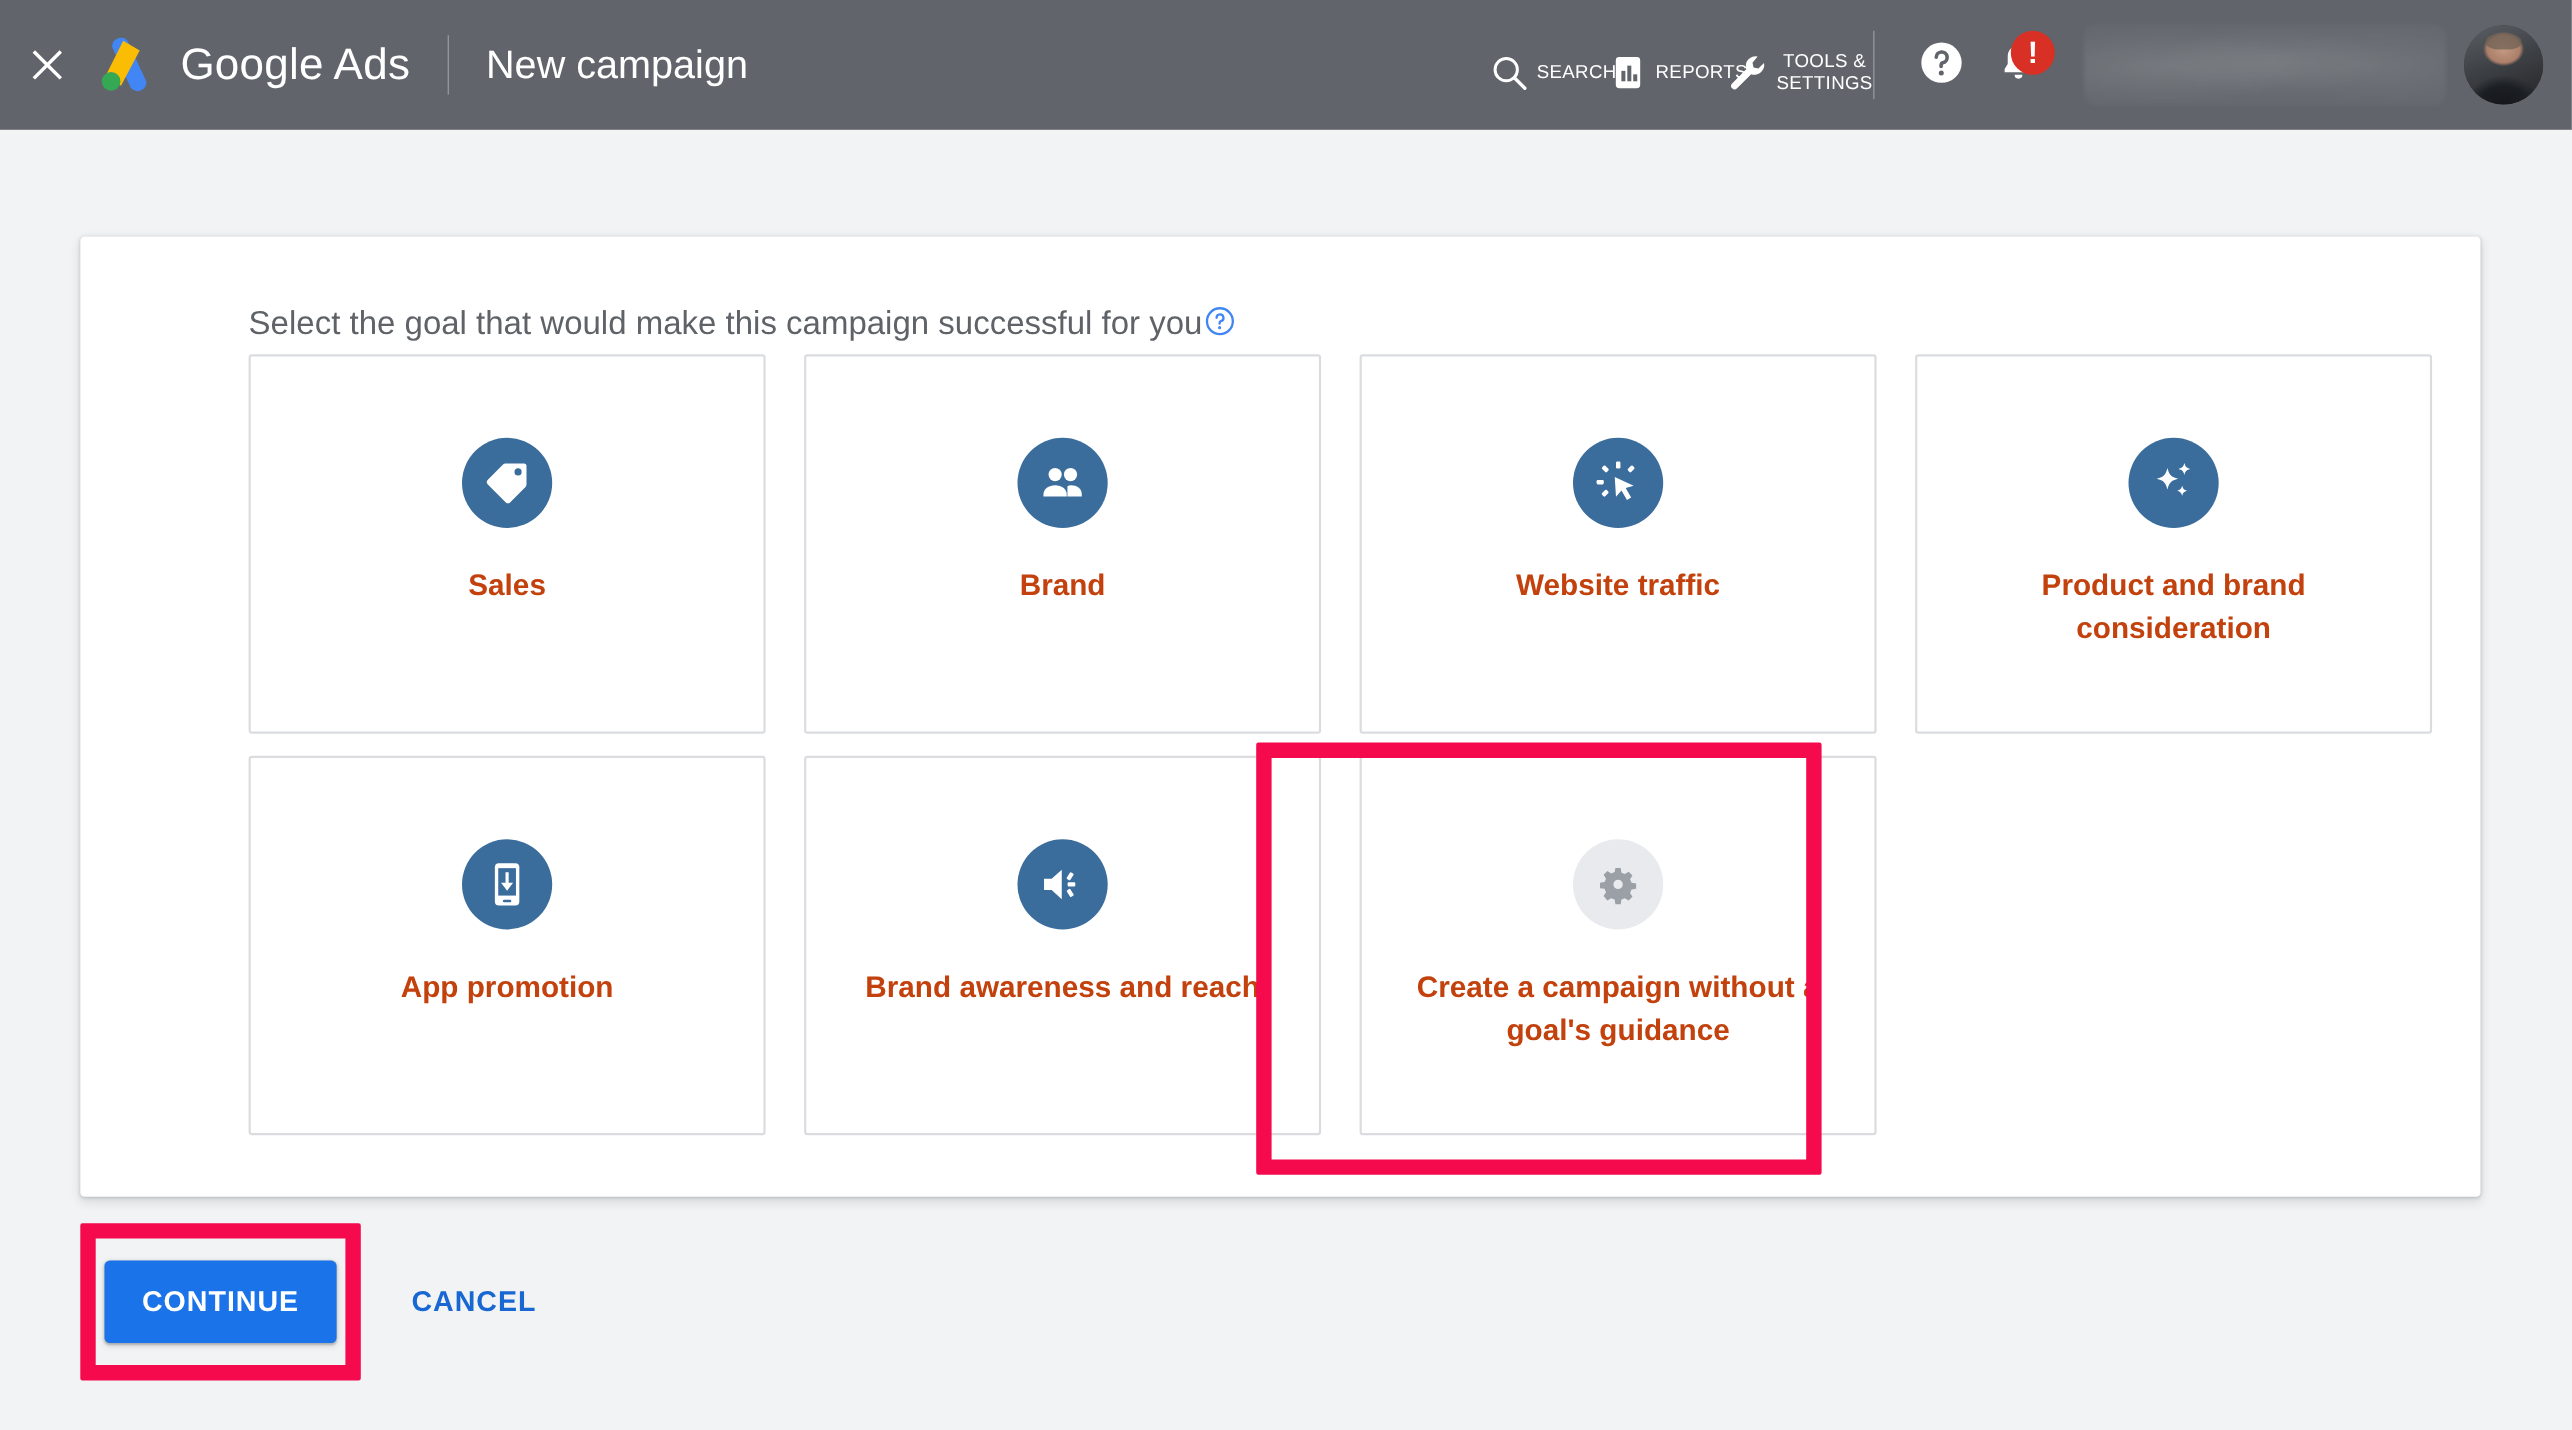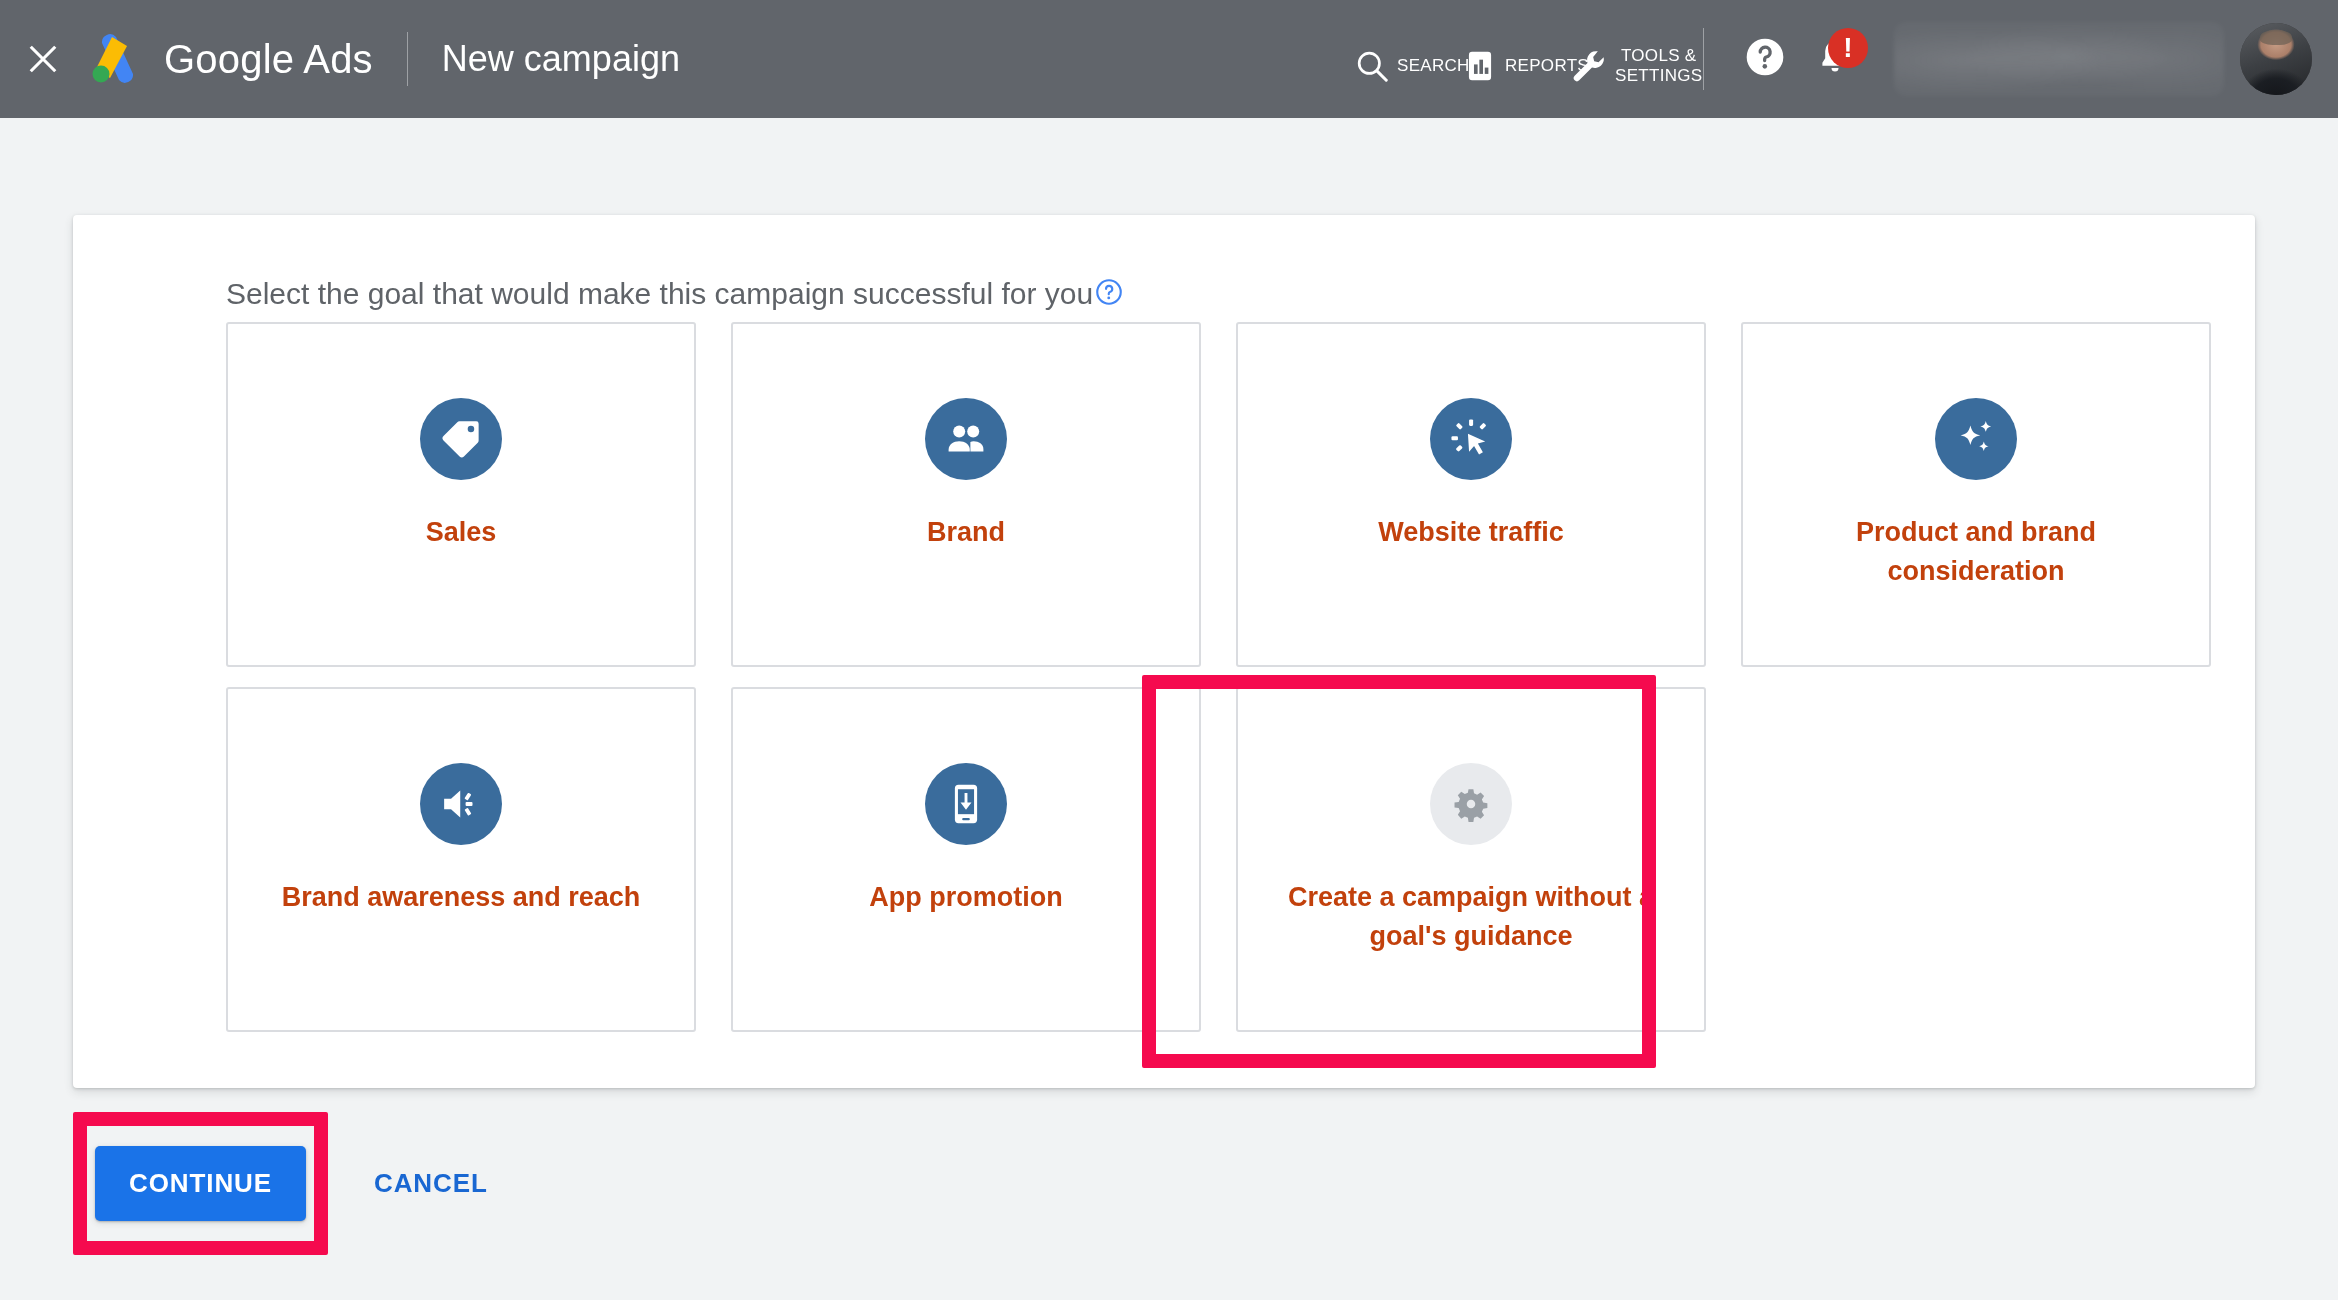--- a/index.html
+++ b/index.html
@@ -435,39 +435,39 @@
           <path d="M16.9 3.0c.5 1.8.9 2.2 2.7 2.7-1.8.5-2.2.9-2.7 2.7-.5-1.8-.9-2.2-2.7-2.7 1.8-.5 2.2-.9 2.7-2.7z" fill="#ffffff"></path>
           <path d="M15.9 13.2c.45 1.6.8 2.0 2.4 2.4-1.6.45-2.0.8-2.4 2.4-.45-1.6-.8-2.0-2.4-2.4 1.6-.45 2.0-.8 2.4-2.4z" fill="#ffffff"></path>
         </svg>
       </span>
       <span class="goal-label">Product and brand consideration</span>
     </div>
 
     <div class="goal-card">
       <span class="goal-ico">
         <svg width="46" height="46" viewBox="0 0 24 24">
+          <rect x="6.2" y="2.0" width="11.6" height="20.0" rx="1.9" fill="#ffffff"></rect>
+          <rect x="7.8" y="4.3" width="8.4" height="13.0" fill="#3a6c9c"></rect>
+          <rect x="10.0" y="19.3" width="4.0" height="1.2" rx=".6" fill="#3a6c9c"></rect>
+          <path d="M11.25 6.2h1.5v5.0h2.1L12 15.0l-2.85-3.8h2.1z" fill="#ffffff"></path>
+        </svg>
+      </span>
+      <span class="goal-label">App promotion</span>
+    </div>
+
+    <div class="goal-card">
+      <span class="goal-ico">
+        <svg width="46" height="46" viewBox="0 0 24 24">
           <path d="M3.2 9.3h3.6L11.6 5.0v14.0L6.8 14.7H3.2z" fill="#ffffff"></path>
           <rect x="14.4" y="11.0" width="3.6" height="2.0" rx=".5" fill="#ffffff"></rect>
           <rect x="14.6" y="6.3" width="2.0" height="3.7" rx=".5" fill="#ffffff" transform="rotate(32 15.6 8.1)"></rect>
           <rect x="14.6" y="14.2" width="2.0" height="3.7" rx=".5" fill="#ffffff" transform="rotate(-32 15.6 16.0)"></rect>
         </svg>
       </span>
       <span class="goal-label">Brand awareness and reach</span>
-    </div>
-
-    <div class="goal-card">
-      <span class="goal-ico">
-        <svg width="46" height="46" viewBox="0 0 24 24">
-          <rect x="6.2" y="2.0" width="11.6" height="20.0" rx="1.9" fill="#ffffff"></rect>
-          <rect x="7.8" y="4.3" width="8.4" height="13.0" fill="#3a6c9c"></rect>
-          <rect x="10.0" y="19.3" width="4.0" height="1.2" rx=".6" fill="#3a6c9c"></rect>
-          <path d="M11.25 6.2h1.5v5.0h2.1L12 15.0l-2.85-3.8h2.1z" fill="#ffffff"></path>
-        </svg>
-      </span>
-      <span class="goal-label">App promotion</span>
     </div>
 
     <div class="goal-card">
       <span class="goal-ico neutral">
         <svg width="40" height="40" viewBox="0 0 24 24">
           <path d="M12 8.1a3.9 3.9 0 1 0 0 7.8 3.9 3.9 0 0 0 0-7.8zm0 5.7a1.8 1.8 0 1 1 0-3.6 1.8 1.8 0 0 1 0 3.6z" fill="#9aa0a6"></path>
           <path d="M10.35 1.9h3.3l.45 2.85 2.1.9 2.4-1.5 2.35 2.35-1.5 2.4.9 2.1 2.85.45v3.3l-2.85.45-.9 2.1 1.5 2.4-2.35 2.35-2.4-1.5-2.1.9-.45 2.85h-3.3l-.45-2.85-2.1-.9-2.4 1.5L3.05 19.3l1.5-2.4-.9-2.1L.8 14.35v-3.3l2.85-.45.9-2.1-1.5-2.4L5.4 3.75l2.4 1.5 2.1-.9z" fill="#9aa0a6" transform="scale(.88) translate(1.6 1.6)"></path>
           <circle cx="12" cy="12" r="2.55" fill="#e8eaed"></circle>
         </svg>
       </span>

